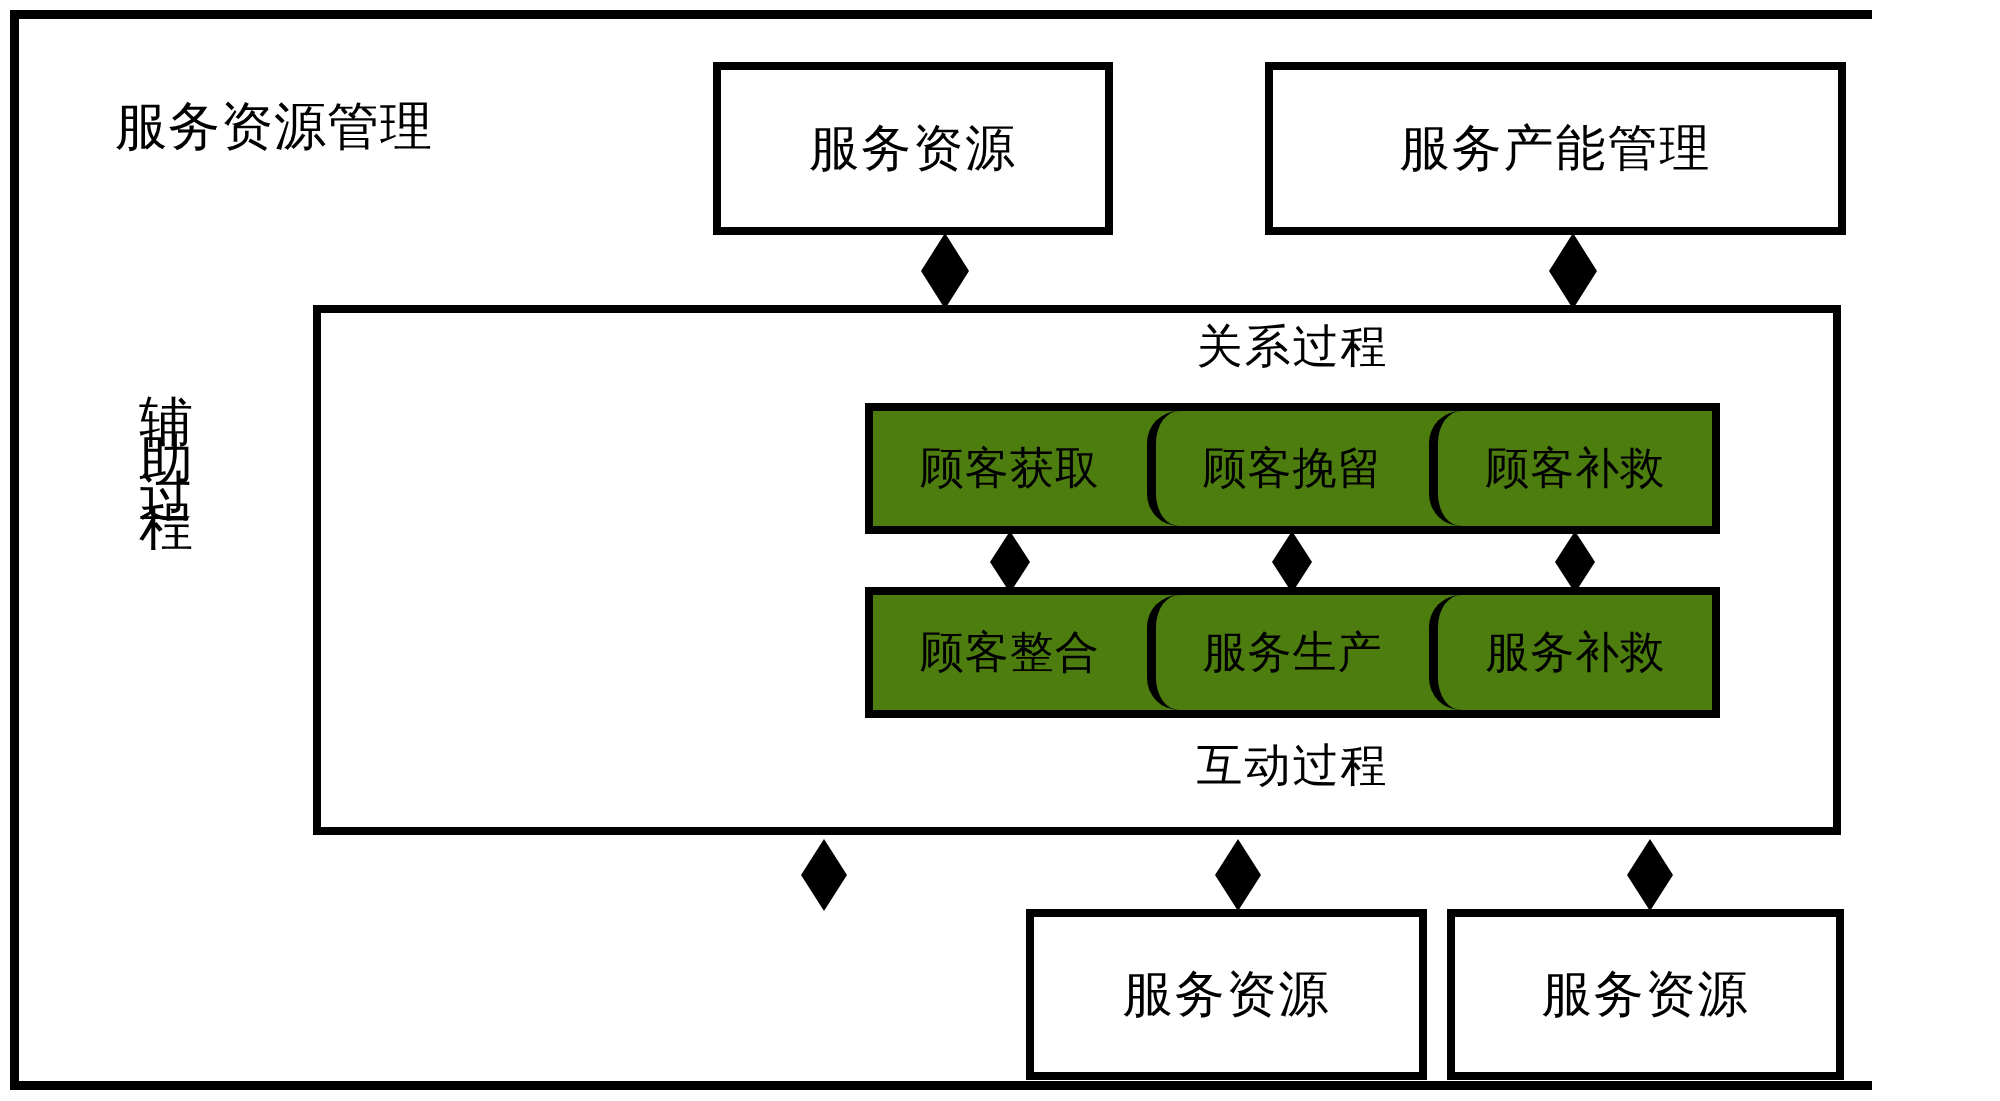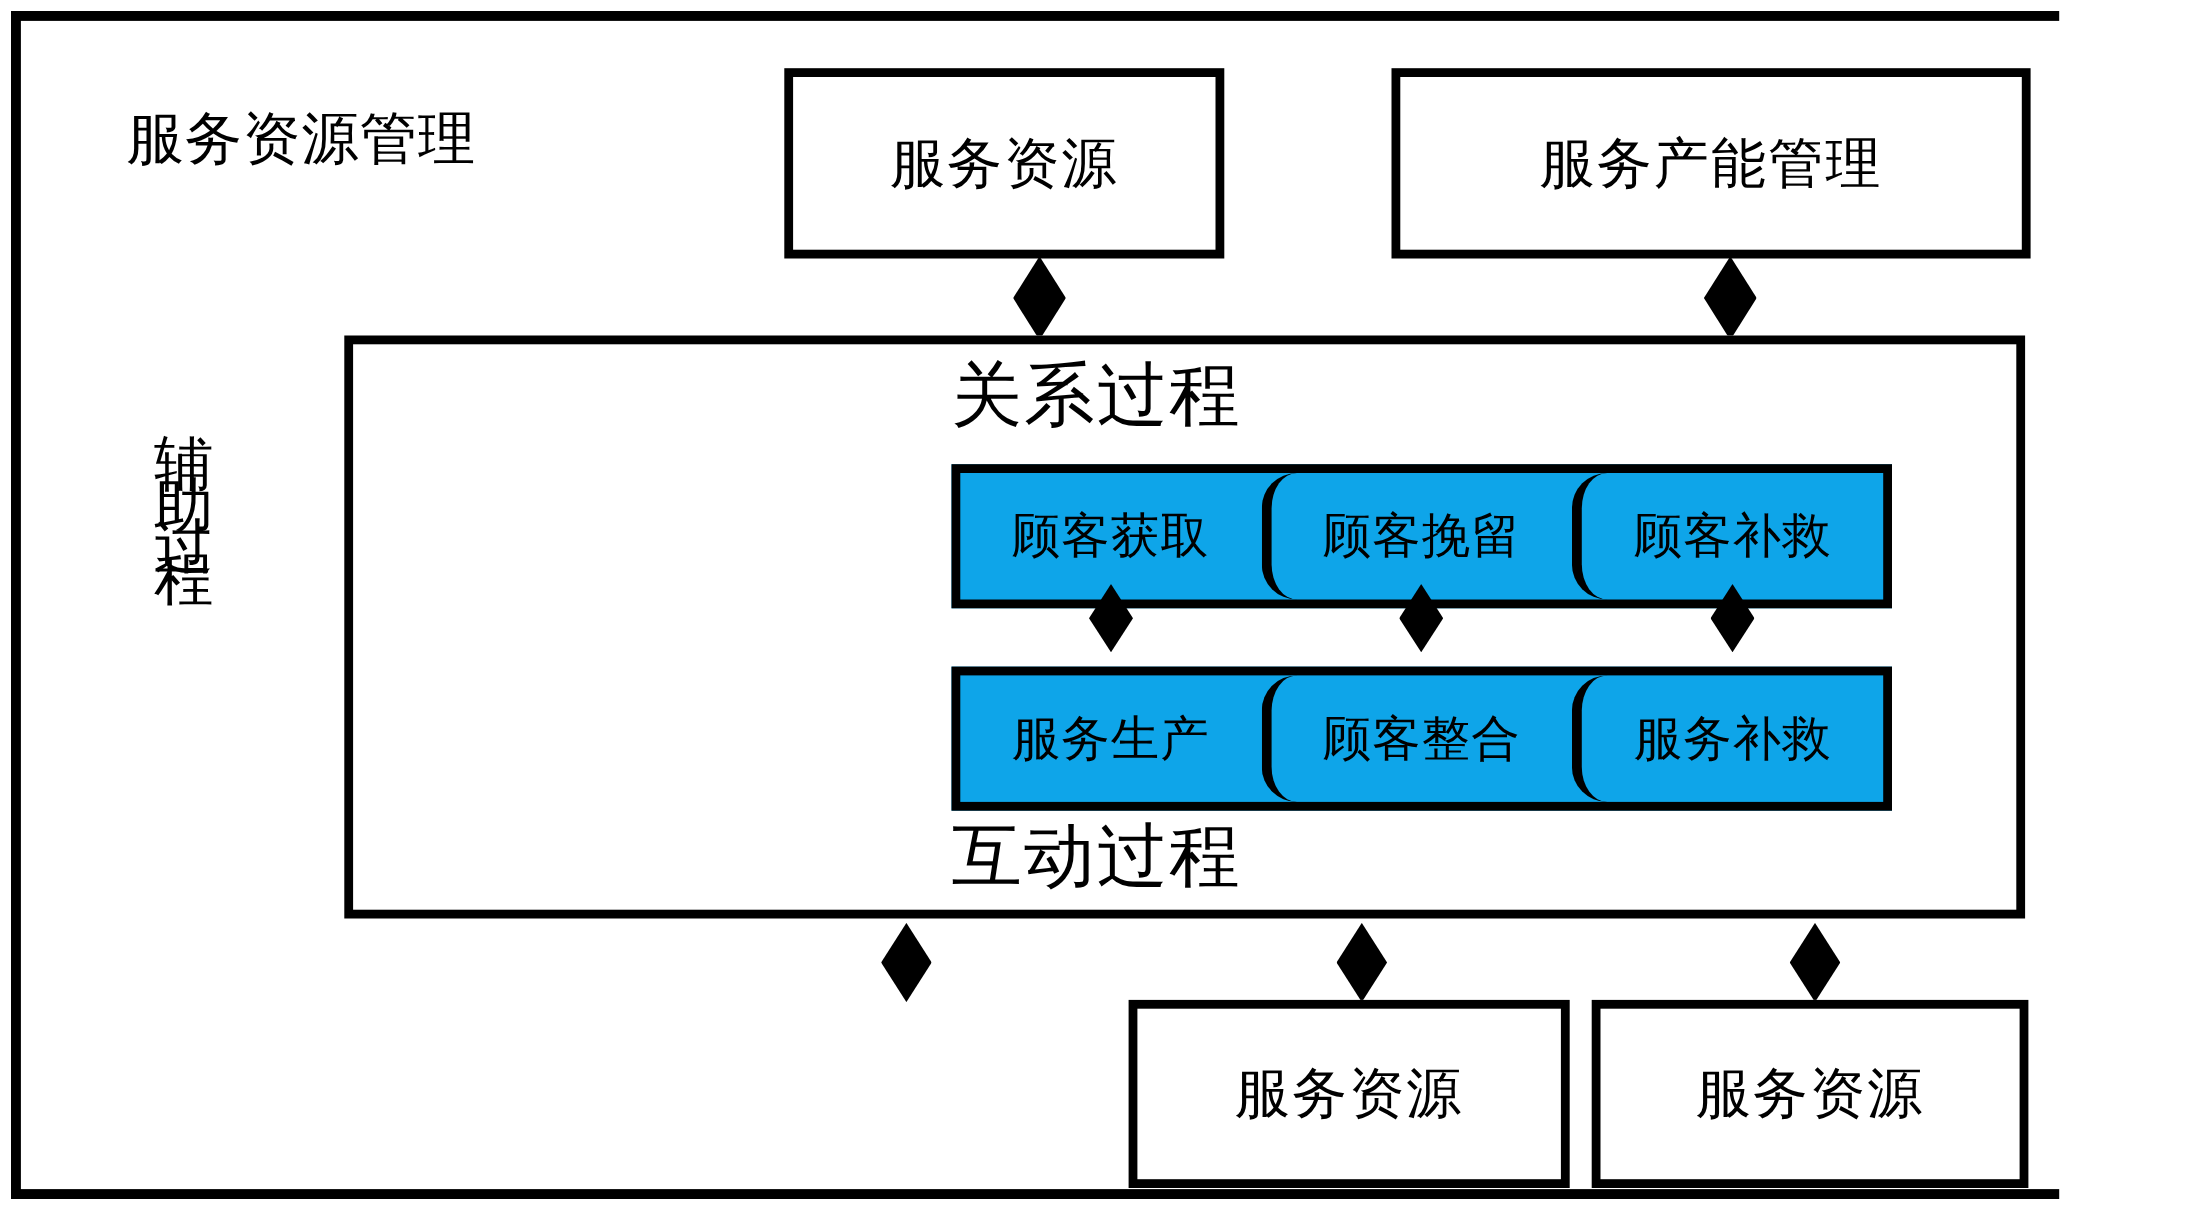--- a/index.html
+++ b/index.html
@@ -40,33 +40,33 @@
     left: 313px; top: 305px;
     width: 1528px; height: 530px;
     border: 8px solid #000;
     box-sizing: border-box;
     background: #ffffff;
   }
   .section-label {
     position: absolute;
     left: 865px;
     width: 855px;
-    font-size: 64px;
+    text-align: center;
+    font-size: 46px;
     letter-spacing: 2px;
   }
   .row {
     position: absolute;
     left: 865px;
     width: 855px;
     height: 131px;
     border: 8px solid #000;
     box-sizing: border-box;
     display: flex;
-    background: #0ea5e9;
-    margin-top: 19px;
+    background: #4d7c0f;
   }
   .row .cell {
     flex: 1 1 0;
     display: flex;
     align-items: center;
     justify-content: center;
     font-size: 44px;
     letter-spacing: 1px;
   }
   .row .cell + .cell {
@@ -133,24 +133,24 @@
       <span>顾客补救</span>
     </div>
   </div>
 
   <div class="diamond" style="left:990px; top:531px; width:40px; height:62px;"></div>
   <div class="diamond" style="left:1272px; top:531px; width:40px; height:62px;"></div>
   <div class="diamond" style="left:1555px; top:531px; width:40px; height:62px;"></div>
 
   <div class="row" style="top:587px;">
     <div class="cell">
-      <span>服务生产</span>
+      <span>顾客整合</span>
     </div>
     <div class="cell">
-      <span>顾客整合</span>
+      <span>服务生产</span>
     </div>
     <div class="cell">
       <span>服务补救</span>
     </div>
   </div>
 
   <div class="section-label" style="top:735px;">互动过程</div>
 
   <div class="diamond" style="left:801px; top:839px; width:46px; height:72px;"></div>
   <div class="diamond" style="left:1215px; top:839px; width:46px; height:72px;"></div>

